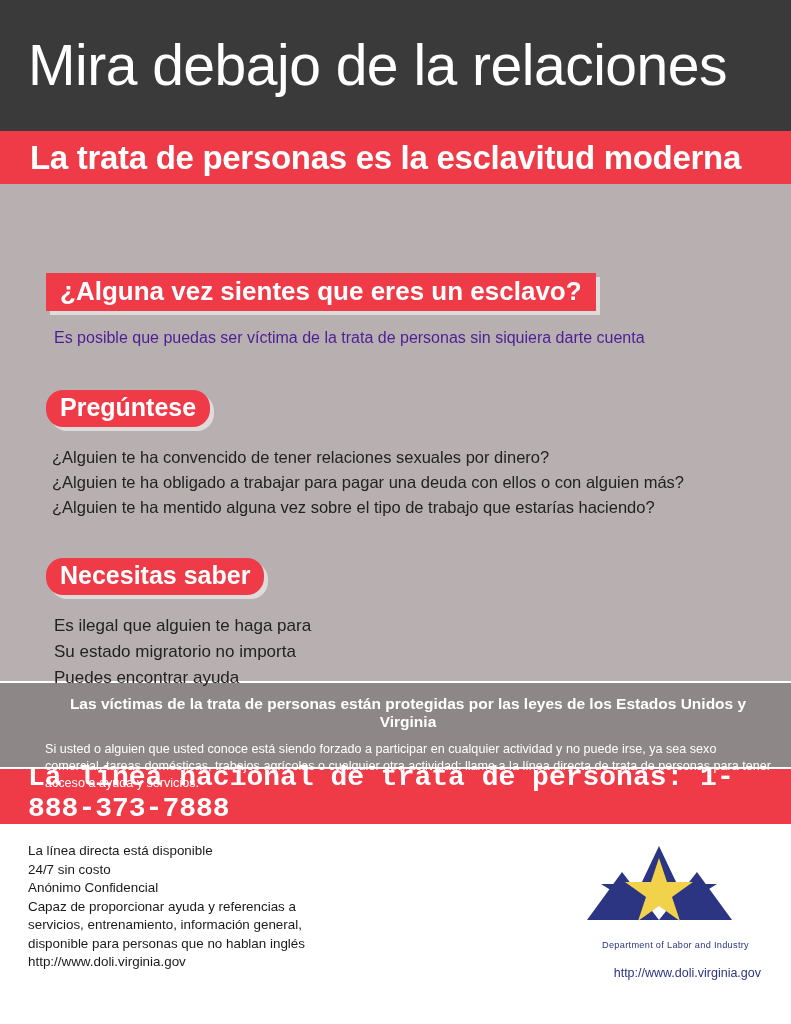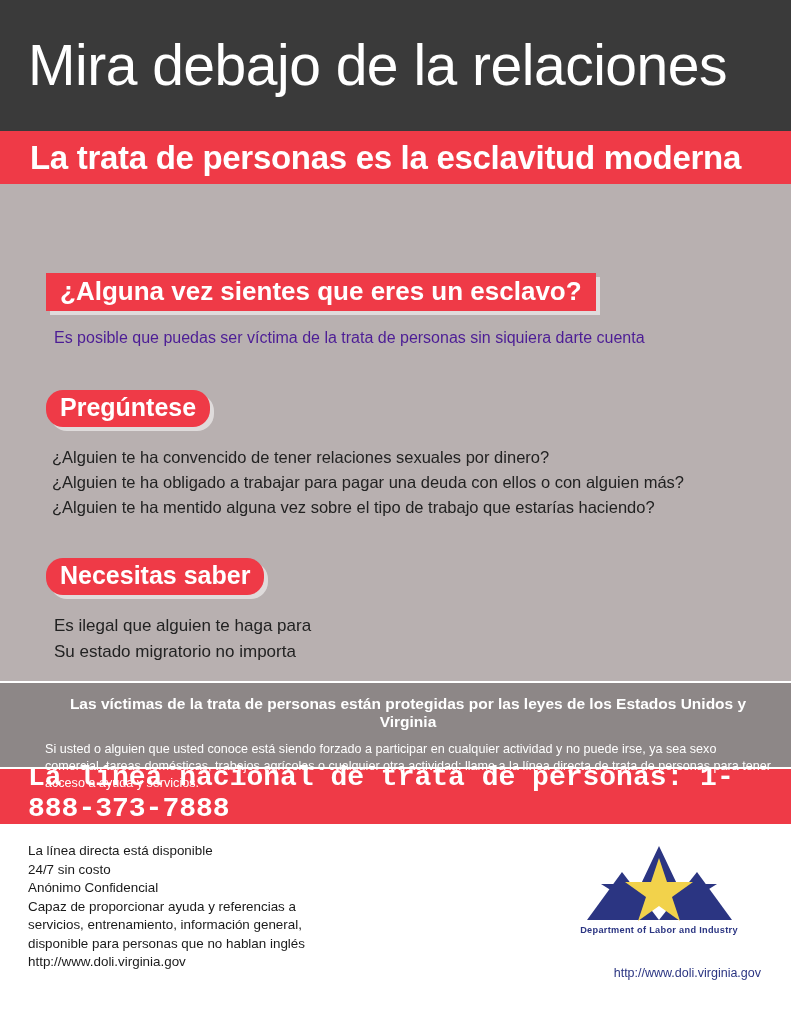--- a/index.html
+++ b/index.html
@@ -164,23 +164,24 @@
     position: absolute;
     right: 42px;
     top: 18px;
     width: 180px;
     text-align: center;
   }
   .logo-svg { display: block; margin: 0 auto; }
   .logo-caption {
     color: #2b3582;
     font-size: 9.2px;
-    font-weight: bold;
+    font-weight: normal;
     letter-spacing: 0.3px;
-    margin-top: 1px;
+    margin-top: 16px;
+    text-align: right;
   }
   .footer-url {
     position: absolute;
     right: 30px;
     bottom: 14px;
     color: #2b3582;
     font-size: 12.5px;
   }
 </style>
 </head>
@@ -210,20 +211,21 @@
         <li>¿Alguien te ha obligado a trabajar para pagar una deuda con ellos o con alguien más?</li>
         <li>¿Alguien te ha mentido alguna vez sobre el tipo de trabajo que estarías haciendo?</li>
       </ul>
     </div>
 
     <div class="section-3">
       <div class="sec-heading small">Necesitas saber</div>
       <ul>
         <li>Es ilegal que alguien te haga para</li>
         <li>Su estado migratorio no importa</li>
+        <li>Puedes encontrar ayuda</li>
       </ul>
     </div>
 
   </div>
 
   <div class="protected-band">
     <div class="protected-title">Las víctimas de la trata de personas están protegidas por las leyes de los Estados Unidos y Virginia</div>
     <div class="protected-text">Si usted o alguien que usted conoce está siendo forzado a participar en cualquier actividad y no puede irse, ya sea sexo comercial, tareas domésticas, trabajos agrícolas o cualquier otra actividad: llame a la línea directa de trata de personas para tener acceso a ayuda y servicios.</div>
   </div>
 

